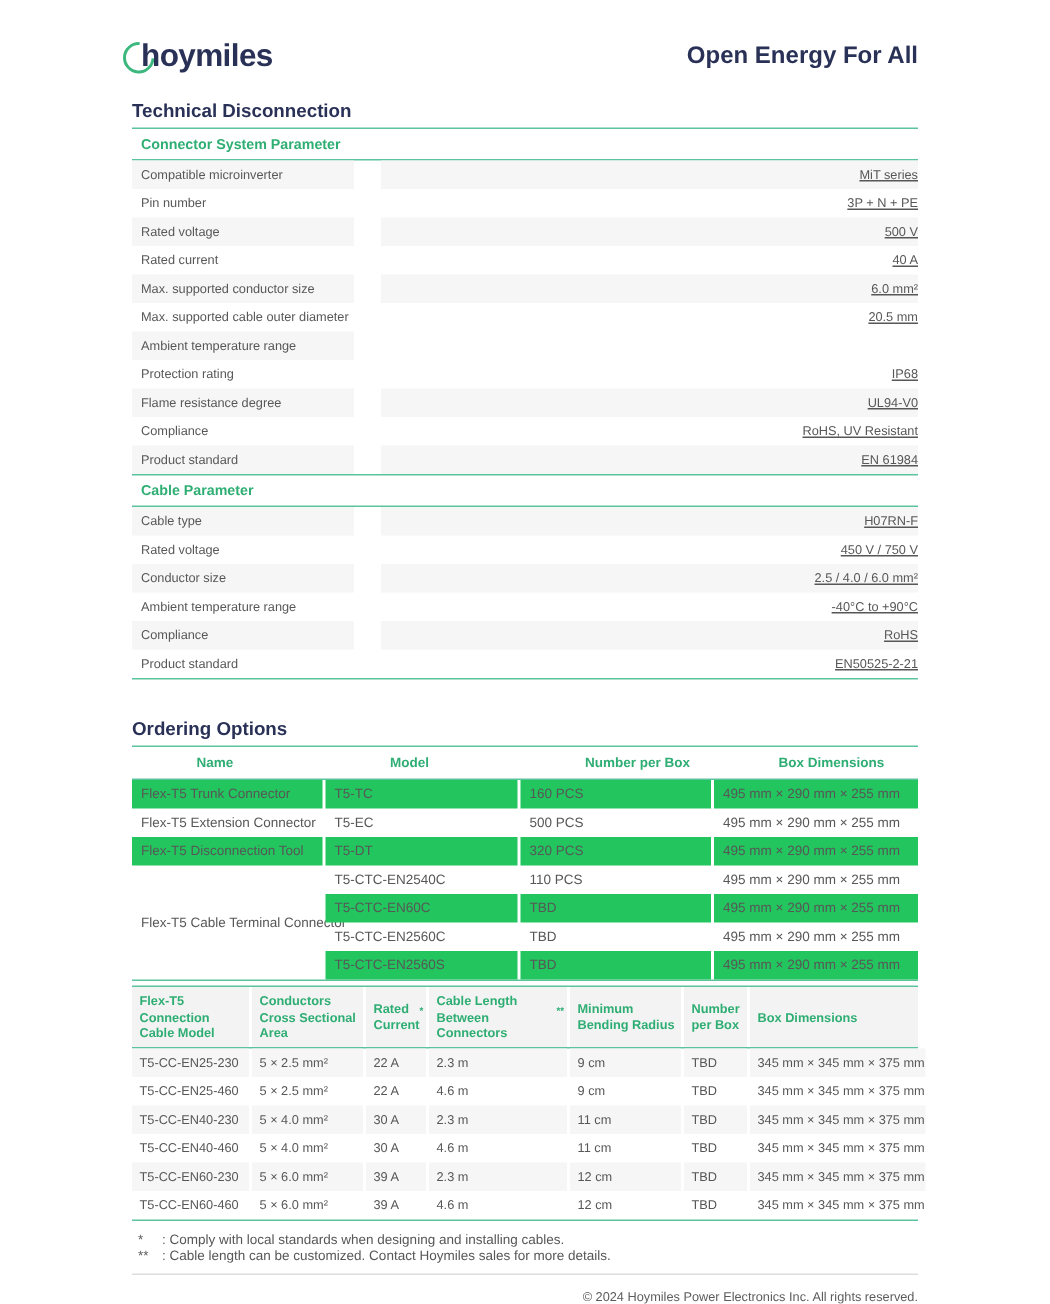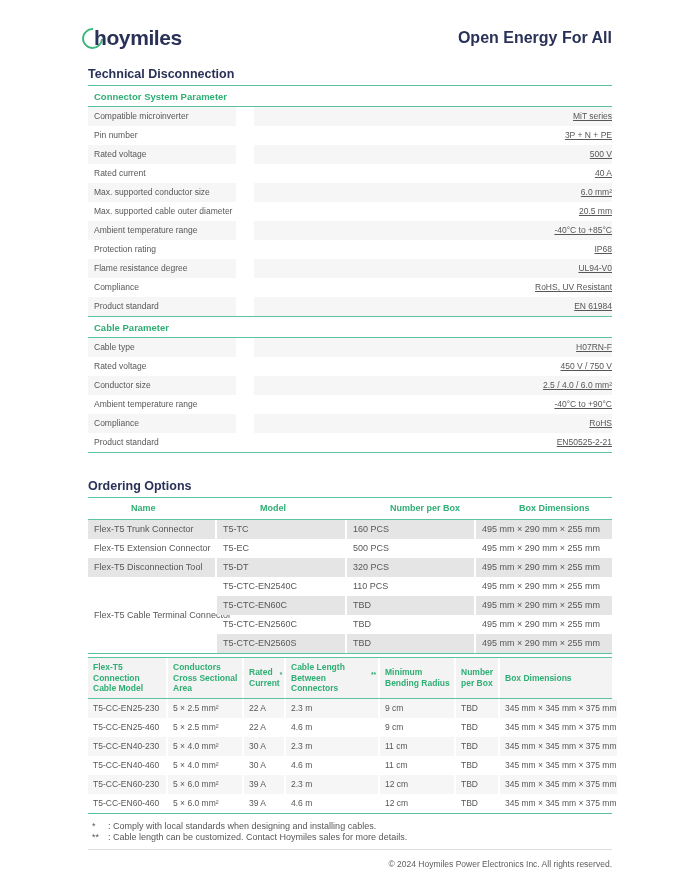--- a/index.html
+++ b/index.html
@@ -50,21 +50,21 @@
   
   .ord-head, .ord-grid { display:grid; grid-template-columns:127px 128px 127px 1fr; column-gap:2px; }
   .ord-head { border-bottom:1px solid #5cc49c; }
   .ord-head .h {
     font-size:9px; font-weight:700; color:#2fae74; line-height:21px; padding-left:6px;
     white-space:nowrap;
     margin-left:37px;
   }
   .ord-grid { grid-auto-rows:19px; border-bottom:1px solid #5cc49c; }
   .ord-grid .c { font-size:9px; color:#575757; line-height:19px; padding-left:6px; white-space:nowrap; }
-  .ord-grid .g { background:#e5e5e5; }
+  .ord-grid .g { background:#22c55e; }
   .ord-grid .group-name { grid-row:span 4; display:flex; align-items:center; padding-left:6px; line-height:11px; }
 
   
   .cab-wrap { margin-top:3px; border-top:1px solid #5cc49c; }
   .cab-head, .cab-row { display:grid; grid-template-columns:78px 74px 40px 92px 74px 42px 1fr; column-gap:2px; }
   .cab-head { border-bottom:1px solid #5cc49c; }
   .cab-head .h {
     background:#f3f3f3; font-size:8.5px; font-weight:700; color:#2fae74;
     line-height:10.5px; padding:4px 2px 4px 5px; display:flex; align-items:center;
   }
@@ -117,21 +117,20 @@
     <div class="spec-row">
         <div class="cell spec-label">Max. supported conductor size</div>
         <div class="cell spec-value">6.0 mm²</div>
       </div>
     <div class="spec-row">
         <div class="cell spec-label">Max. supported cable outer diameter</div>
         <div class="cell spec-value">20.5 mm</div>
       </div>
     <div class="spec-row">
         <div class="cell spec-label">Ambient temperature range</div>
-        <div class="cell spec-value">-40°C to +85°C</div>
       </div>
     <div class="spec-row">
         <div class="cell spec-label">Protection rating</div>
         <div class="cell spec-value">IP68</div>
       </div>
     <div class="spec-row">
         <div class="cell spec-label">Flame resistance degree</div>
         <div class="cell spec-value">UL94-V0</div>
       </div>
     <div class="spec-row">

